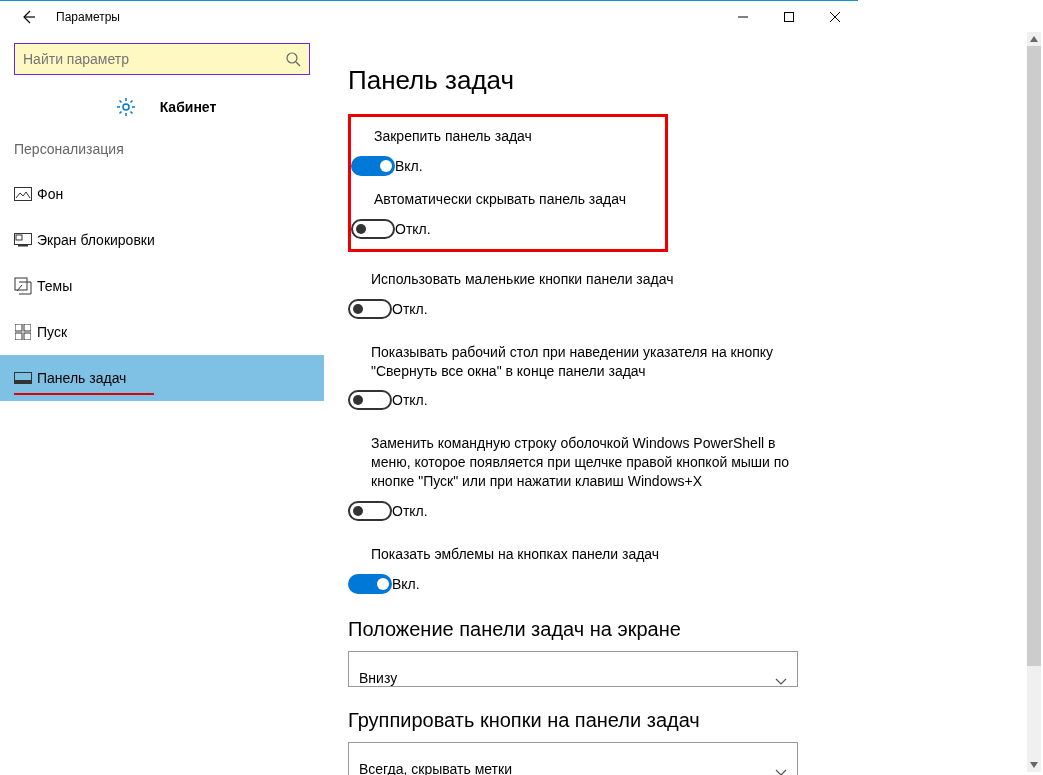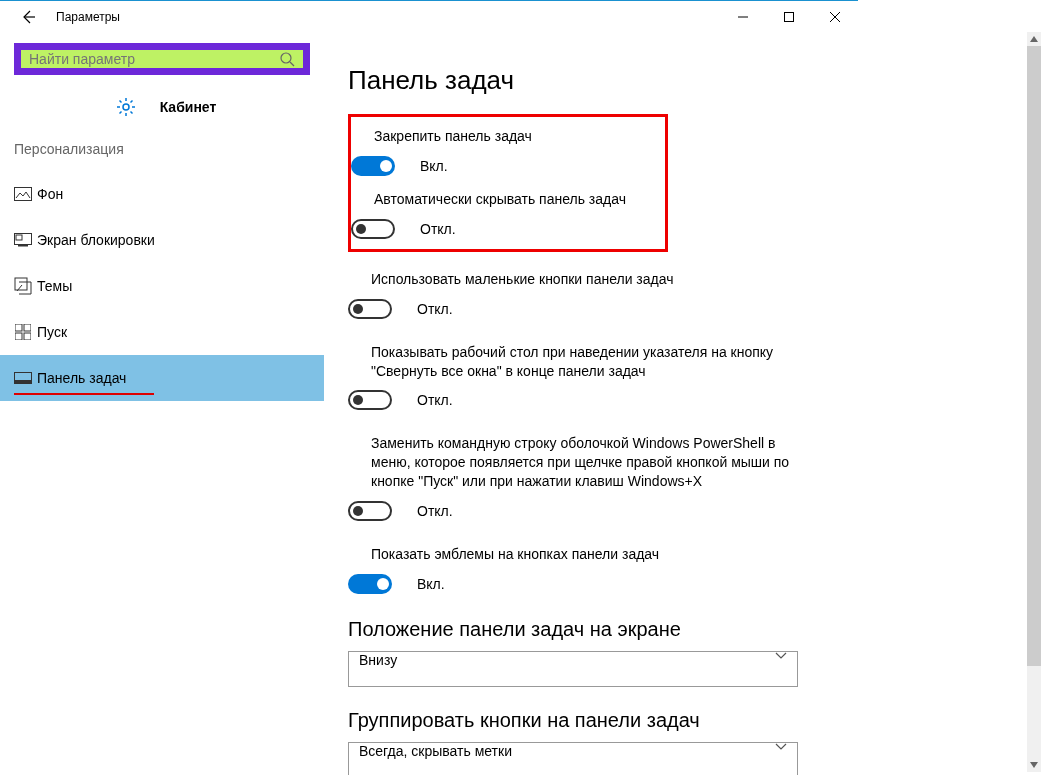--- a/index.html
+++ b/index.html
@@ -6,48 +6,48 @@
   body { width: 1043px; height: 775px; background: #fff; overflow: hidden; position: relative; }
   .window { width: 858px; height: 775px; display: flex; flex-direction: column; border-top: 1px solid #1a91d0; }
   .titlebar { height: 32px; display: flex; align-items: center; padding-left: 8px; }
   .back-btn { width: 40px; height: 32px; display: flex; align-items: center; justify-content: center; cursor: pointer; }
   .title-text { font-size: 12px; margin-left: 8px; color: #000; }
   .win-controls { margin-left: auto; display: flex; }
   .win-btn { width: 46px; height: 32px; display: flex; align-items: center; justify-content: center; cursor: pointer; }
   .body-area { flex: 1; display: flex; overflow: hidden; }
   .sidebar { width: 324px; padding: 10px 0 0 0; display: flex; flex-direction: column; }
   .search-wrap { padding: 0 14px 12px 14px; }
-  .search { width: 100%; height: 32px; border: 7px solid #6d28d9; background: #bef264; display: flex; align-items: center; padding: 0 8px; }
+  .search { width: 100%; height: 32px; border: 1px solid #6d28d9; background: #fef9c3; display: flex; align-items: center; padding: 0 8px; }
   .search input { flex: 1; border: none; outline: none; font-size: 14px; color: #666; background: transparent; }
   .search-icon { color: #666; }
   .home-row { display: flex; align-items: center; padding: 10px 14px 14px 22px; gap: 24px; justify-content: center; }
   .gear { color: #0078d7; }
   .home-label { font-weight: 600; font-size: 14px; }
   .section-label { color: #666; font-size: 14px; padding: 10px 14px 14px 14px; }
   .nav-item { display: flex; align-items: center; height: 46px; padding: 0 14px; gap: 5px; cursor: pointer; font-size: 14px; color: #000; }
   .nav-item.selected { background: #7fc1e5; position: relative; }
   .nav-icon { width: 18px; height: 18px; display: flex; align-items: center; justify-content: center; color: #333; }
   .under-red { position: absolute; left: 14px; bottom: 6px; width: 140px; height: 2px; background: #d00; }
   .content { flex: 1; padding: 32px 20px 0 24px; overflow: hidden; position: relative; }
   .page-title { font-size: 26px; font-weight: 400; margin-bottom: 28px; }
   .setting { margin-bottom: 24px; max-width: 450px; }
   .setting-label { font-size: 14px; color: #000; margin-bottom: 10px; line-height: 1.35; margin-left: 23px; }
   .highlight-box { border: 3px solid #e00; padding: 10px 10px 10px 0; margin-bottom: 18px; width: 320px; margin-top:-10px;}
   .highlight-box .setting { margin-bottom: 14px; }
   .highlight-box .setting:last-child { margin-bottom: 0; }
-  .toggle-row { display: flex; align-items: center; gap: 25px; }
+  .toggle-row { display: flex; align-items: center; gap: 0; }
   .toggle { width: 44px; height: 20px; border-radius: 10px; position: relative; cursor: pointer; }
   .toggle.on { background: #0078d7; }
   .toggle.on .knob { background: #fff; right: 3px; left: auto; }
   .toggle.off { background: #fff; border: 2px solid #333; }
   .toggle.off .knob { background: #333; left: 3px; width: 10px; height: 10px; top: 3px;}
   .knob { position: absolute; width: 12px; height: 12px; border-radius: 50%; top: 4px; left: 4px; }
   .toggle-state { font-size: 14px; }
   .dropdown-label { font-size: 20px; margin-bottom: 10px; display:block; }
-  .dropdown { width: 450px; height: 36px; border: 1px solid #999; display: flex; align-items: flex-start; padding: 0 10px; cursor: pointer; margin-bottom: 22px; margin-top: 8px; }
+  .dropdown { width: 450px; height: 36px; border: 1px solid #999; display: flex; align-items: flex-end; padding: 0 10px; cursor: pointer; margin-bottom: 22px; margin-top: 8px; }
   .dropdown-value { flex: 1; font-size: 14px; }
   .chev { color: #555; }
   .scrollbar { position: absolute; right: 2px; top: 32px; width: 14px; height: 740px; background: #f0f0f0; }
   .scroll-thumb { position: absolute; right: 0; top: 14px; width: 14px; height: 620px; background: #ccc; cursor: pointer;}
   .scroll-arrow { width:14px; height:14px; display:flex; align-items:center; justify-content:center; color:#666; position:absolute; left:0;}
   .scroll-arrow.up {top:0;}
   .scroll-arrow.down {bottom:0;}
 </style>
 </head>
 <body>

